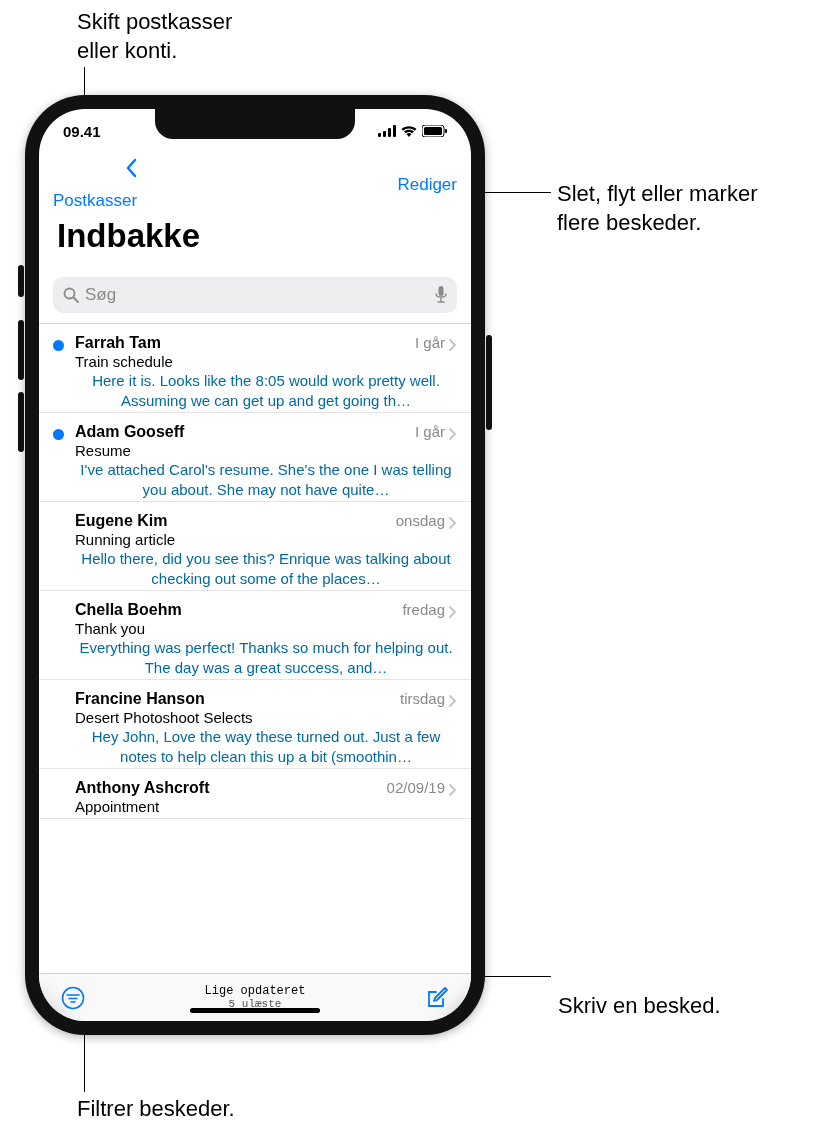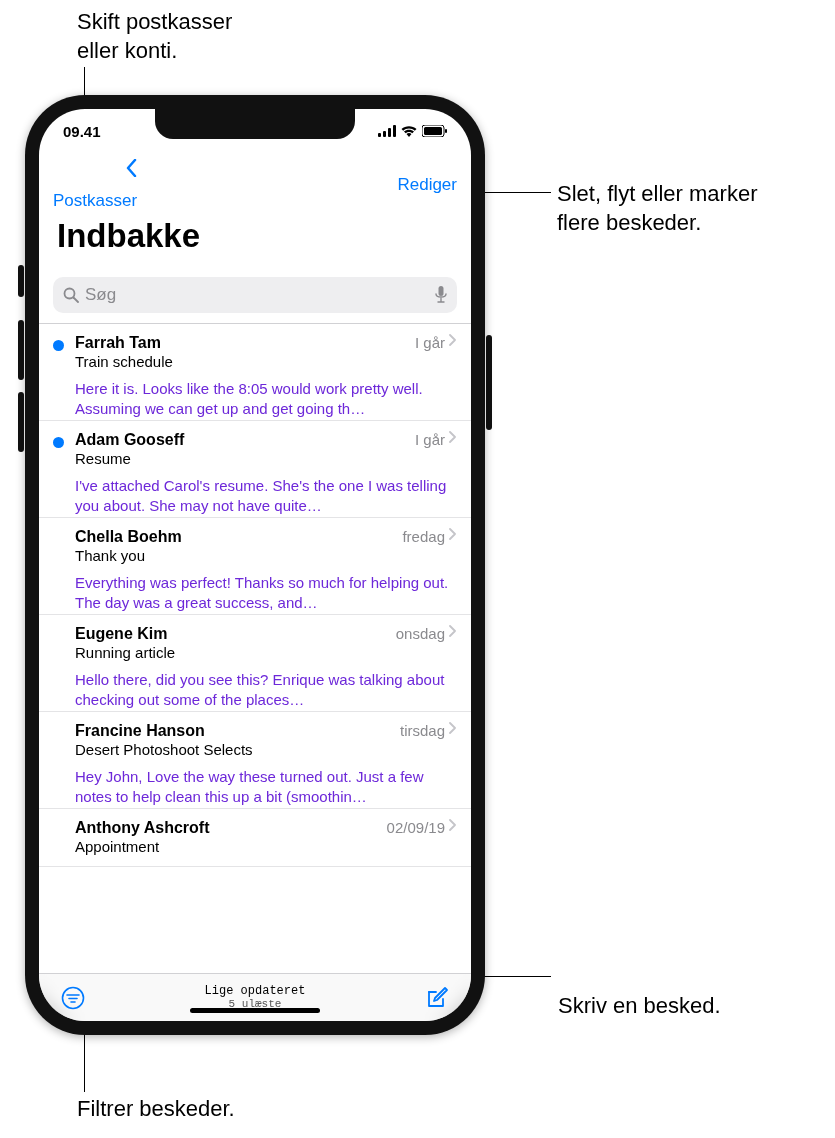--- a/index.html
+++ b/index.html
@@ -106,32 +106,33 @@
     padding: 10px 14px 2px 36px;
     border-bottom: 1px solid #e4e4e6;
     position: relative;
   }
   .row-top {
     display: flex;
     justify-content: space-between;
     align-items: baseline;
   }
   .sender { font-size: 16px; font-weight: 600; }
-  .date-wrap { display: flex; align-items: flex-start; gap: 4px; color: #8a8a8e; font-size: 15px; }
+  .date-wrap { display: flex; align-items: flex-end; gap: 4px; color: #8a8a8e; font-size: 15px; }
   .chevron-right { width: 8px; height: 12px; }
   .subject { font-size: 15px; margin-top: 1px; }
   .preview {
     font-size: 15px;
-    color: #6d28d9;
+    color: #0369a1;
     line-height: 1.3;
-    margin-top: 9px;
+    margin-top: 1px;
     display: -webkit-box;
     -webkit-line-clamp: 2;
     -webkit-box-orient: vertical;
     overflow: hidden;
+    text-align: center;
   }
   .unread-dot {
     position: absolute;
     left: 14px;
     top: 16px;
     width: 11px;
     height: 11px;
     background: #007aff;
     border-radius: 50%;
   }
@@ -256,43 +257,43 @@
               <svg class="chevron-right" viewBox="0 0 8 12">
                 <path d="M1 1 L6 6 L1 11" stroke="#c5c5c9" stroke-width="1.8" fill="none" stroke-linecap="round" stroke-linejoin="round"></path>
               </svg>
             </span>
           </div>
           <div class="subject">Resume</div>
           <div class="preview">I've attached Carol's resume. She's the one I was telling you about. She may not have quite…</div>
         </div>
         <div class="row">
           <div class="row-top">
+            <span class="sender">Eugene Kim</span>
+            <span class="date-wrap">
+              <span>onsdag</span>
+              <svg class="chevron-right" viewBox="0 0 8 12">
+                <path d="M1 1 L6 6 L1 11" stroke="#c5c5c9" stroke-width="1.8" fill="none" stroke-linecap="round" stroke-linejoin="round"></path>
+              </svg>
+            </span>
+          </div>
+          <div class="subject">Running article</div>
+          <div class="preview">Hello there, did you see this? Enrique was talking about checking out some of the places…</div>
+        </div>
+        <div class="row">
+          <div class="row-top">
             <span class="sender">Chella Boehm</span>
             <span class="date-wrap">
               <span>fredag</span>
               <svg class="chevron-right" viewBox="0 0 8 12">
                 <path d="M1 1 L6 6 L1 11" stroke="#c5c5c9" stroke-width="1.8" fill="none" stroke-linecap="round" stroke-linejoin="round"></path>
               </svg>
             </span>
           </div>
           <div class="subject">Thank you</div>
           <div class="preview">Everything was perfect! Thanks so much for helping out. The day was a great success, and…</div>
-        </div>
-        <div class="row">
-          <div class="row-top">
-            <span class="sender">Eugene Kim</span>
-            <span class="date-wrap">
-              <span>onsdag</span>
-              <svg class="chevron-right" viewBox="0 0 8 12">
-                <path d="M1 1 L6 6 L1 11" stroke="#c5c5c9" stroke-width="1.8" fill="none" stroke-linecap="round" stroke-linejoin="round"></path>
-              </svg>
-            </span>
-          </div>
-          <div class="subject">Running article</div>
-          <div class="preview">Hello there, did you see this? Enrique was talking about checking out some of the places…</div>
         </div>
         <div class="row">
           <div class="row-top">
             <span class="sender">Francine Hanson</span>
             <span class="date-wrap">
               <span>tirsdag</span>
               <svg class="chevron-right" viewBox="0 0 8 12">
                 <path d="M1 1 L6 6 L1 11" stroke="#c5c5c9" stroke-width="1.8" fill="none" stroke-linecap="round" stroke-linejoin="round"></path>
               </svg>
             </span>

